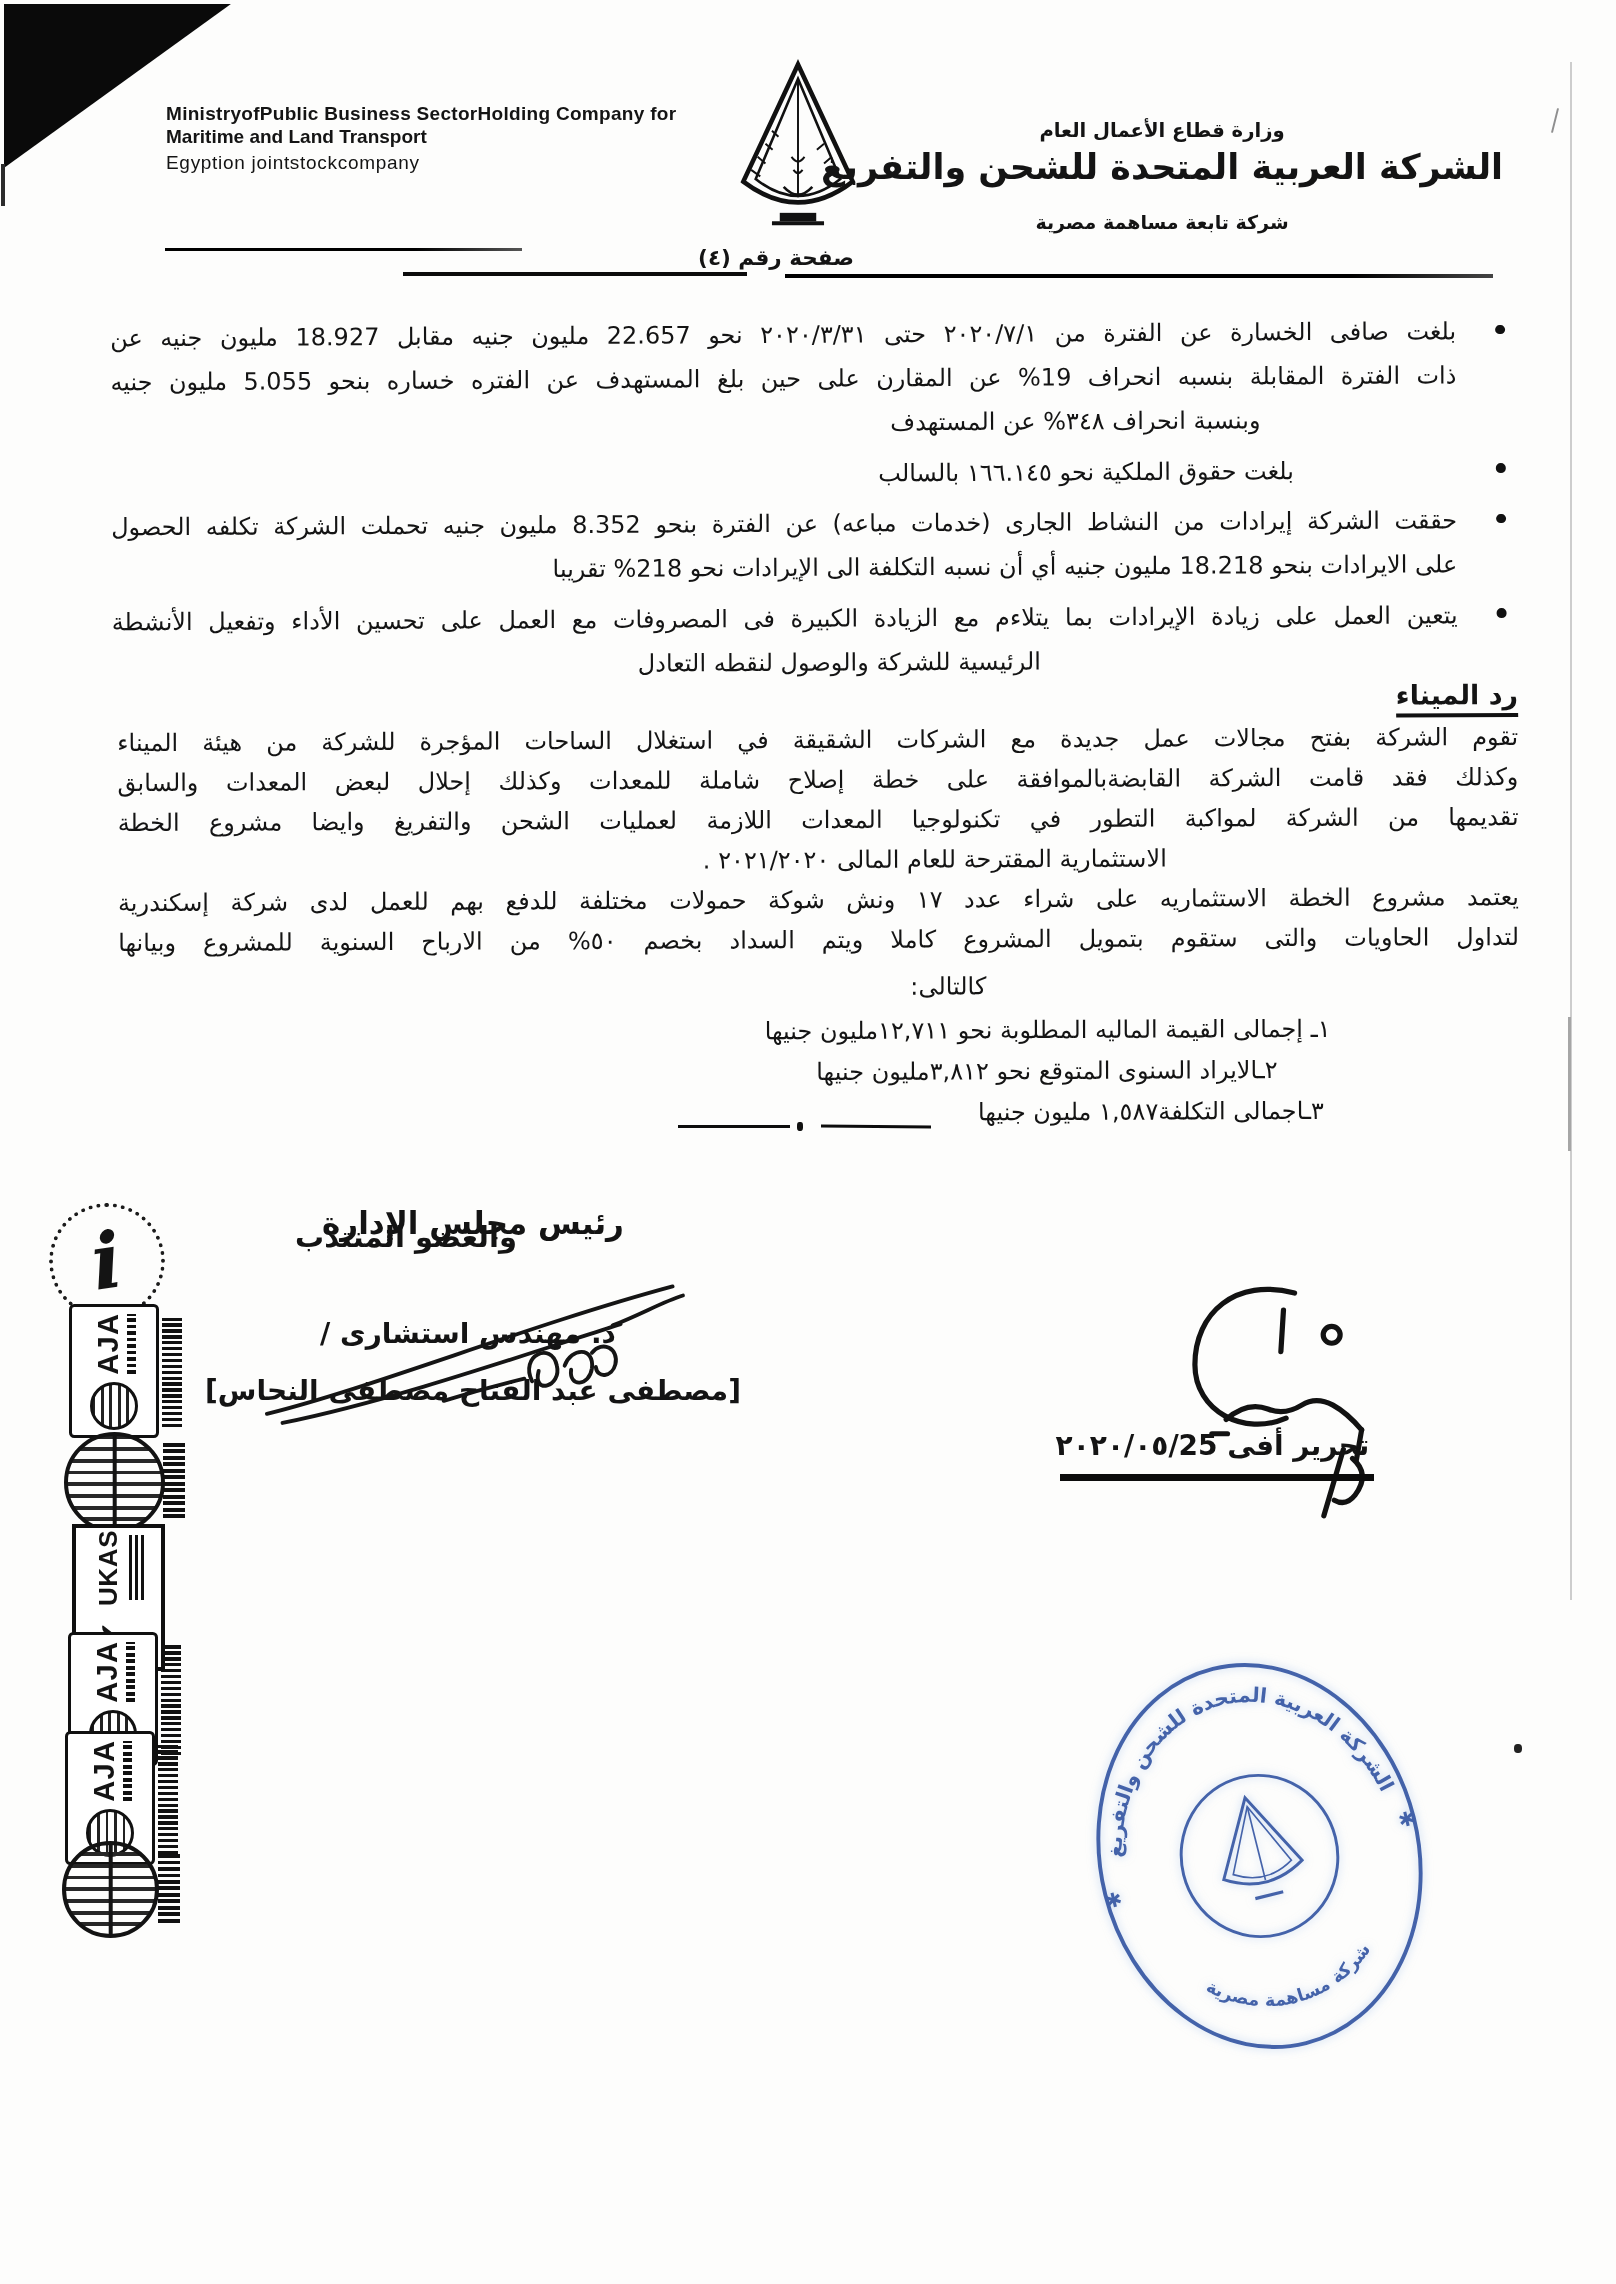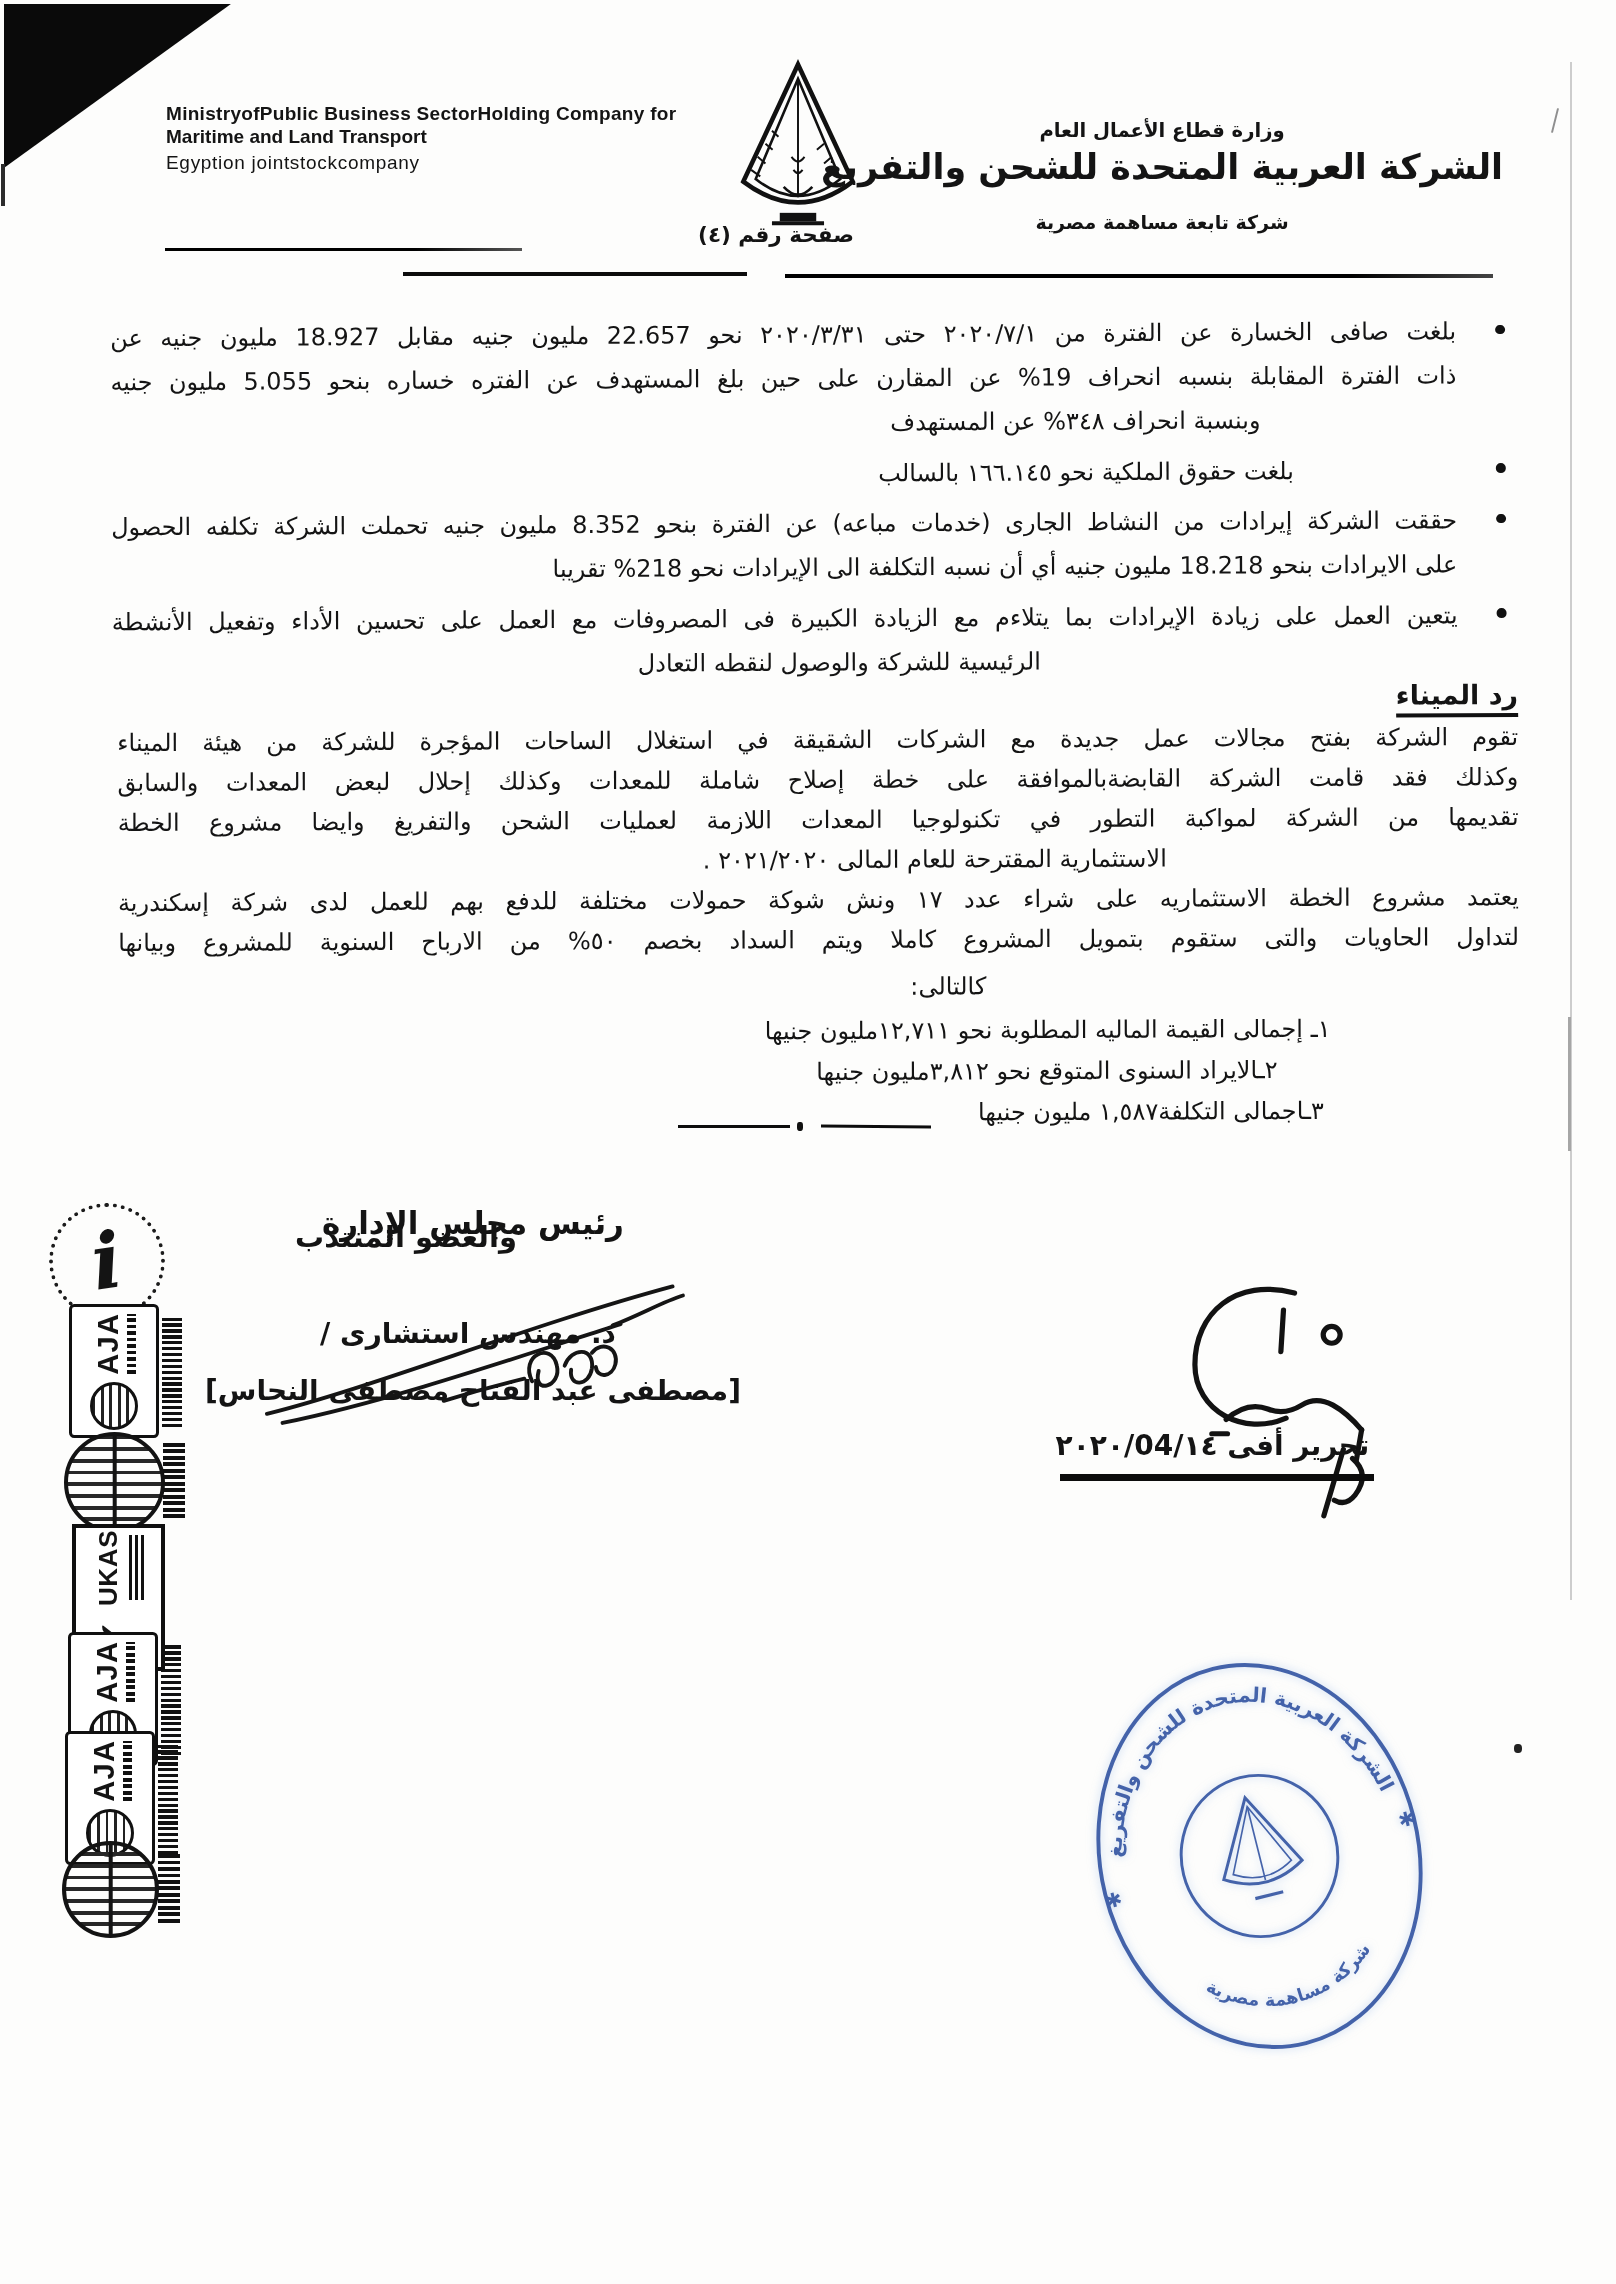--- a/index.html
+++ b/index.html
@@ -17,21 +17,21 @@
   .dot-artifact{position:absolute;left:1514px;top:1744px;width:7.8px;height:9px;background:#222;border-radius:45%;}
   
   .hdr-en{position:absolute;left:166px;top:103px;width:515px;text-align:left;
     font-family:"Liberation Sans",sans-serif;}
   .hdr-en .l1{font-size:19px;font-weight:bold;letter-spacing:0.3px;}
   .hdr-en .l2{font-size:19px;font-weight:bold;margin-top:1.3px;}
   .hdr-en .t{font-size:33px;font-weight:bold;margin-top:2.6px;letter-spacing:0px;}
   .hdr-en .l4{font-size:19px;margin-top:3.9px;letter-spacing:0.7px;}
   .rule-en{position:absolute;left:165px;top:248px;width:357px;height:3.3px;
     background:linear-gradient(to right,#000 0 70%,#555);}
-  .page-num{position:absolute;left:688px;top:222px;width:176px;text-align:center;
+  .page-num{position:absolute;left:688px;top:245px;width:176px;text-align:center;
     font-size:21.5px;font-weight:bold;direction:rtl;}
   .hdr-ar{position:absolute;left:805px;top:119px;width:714px;text-align:center;direction:rtl;}
   .hdr-ar .l1{font-size:19.6px;font-weight:bold;}
   .hdr-ar .l2{font-size:19.6px;font-weight:bold;margin-top:5.2px;}
   .hdr-ar .t{font-size:35px;font-weight:bold;margin-top:5.2px;}
   .hdr-ar .l4{font-size:19px;font-weight:bold;margin-top:24px;}
   .rule-mid{position:absolute;left:403px;top:272px;width:344px;height:3.9px;background:#0c0c0c;}
   .rule-ar{position:absolute;left:785px;top:274px;width:708px;height:3.9px;
     background:linear-gradient(to right,#000 0 80%,#444);}
   .logo-kite{position:absolute;left:729px;top:59px;}
@@ -218,21 +218,21 @@
       <path d="M228 58 L 224 122"></path>
       <circle cx="302" cy="96" r="13"></circle>
       <path d="M140 226 q 32 -28 64 -16 q 26 10 52 -6 q 22 -14 48 0 q 22 12 44 38"></path>
       <path d="M348 242 l -8 46"></path>
       <path d="M118 248 h 24"></path>
       <path d="M320 272 L 290 374"></path>
       <path d="M334 286 q 28 24 4 56 q -14 18 -32 8"></path>
     </g>
   </svg>
 
-  <div class="date-line">تحرير أفى ٢٠٢٠/04/١٤</div>
+  <div class="date-line">تحرير أفى ٢٠٢٠/٠٥/25</div>
   <div class="date-underline"></div>
 
   <div class="stamp-col">
     <div class="stamp-info">
       <span class="ig">i</span>
     </div>
 
     <div class="aja" style="left:22px;top:132px;">
       <span class="globe"></span>
       <span class="tx">

